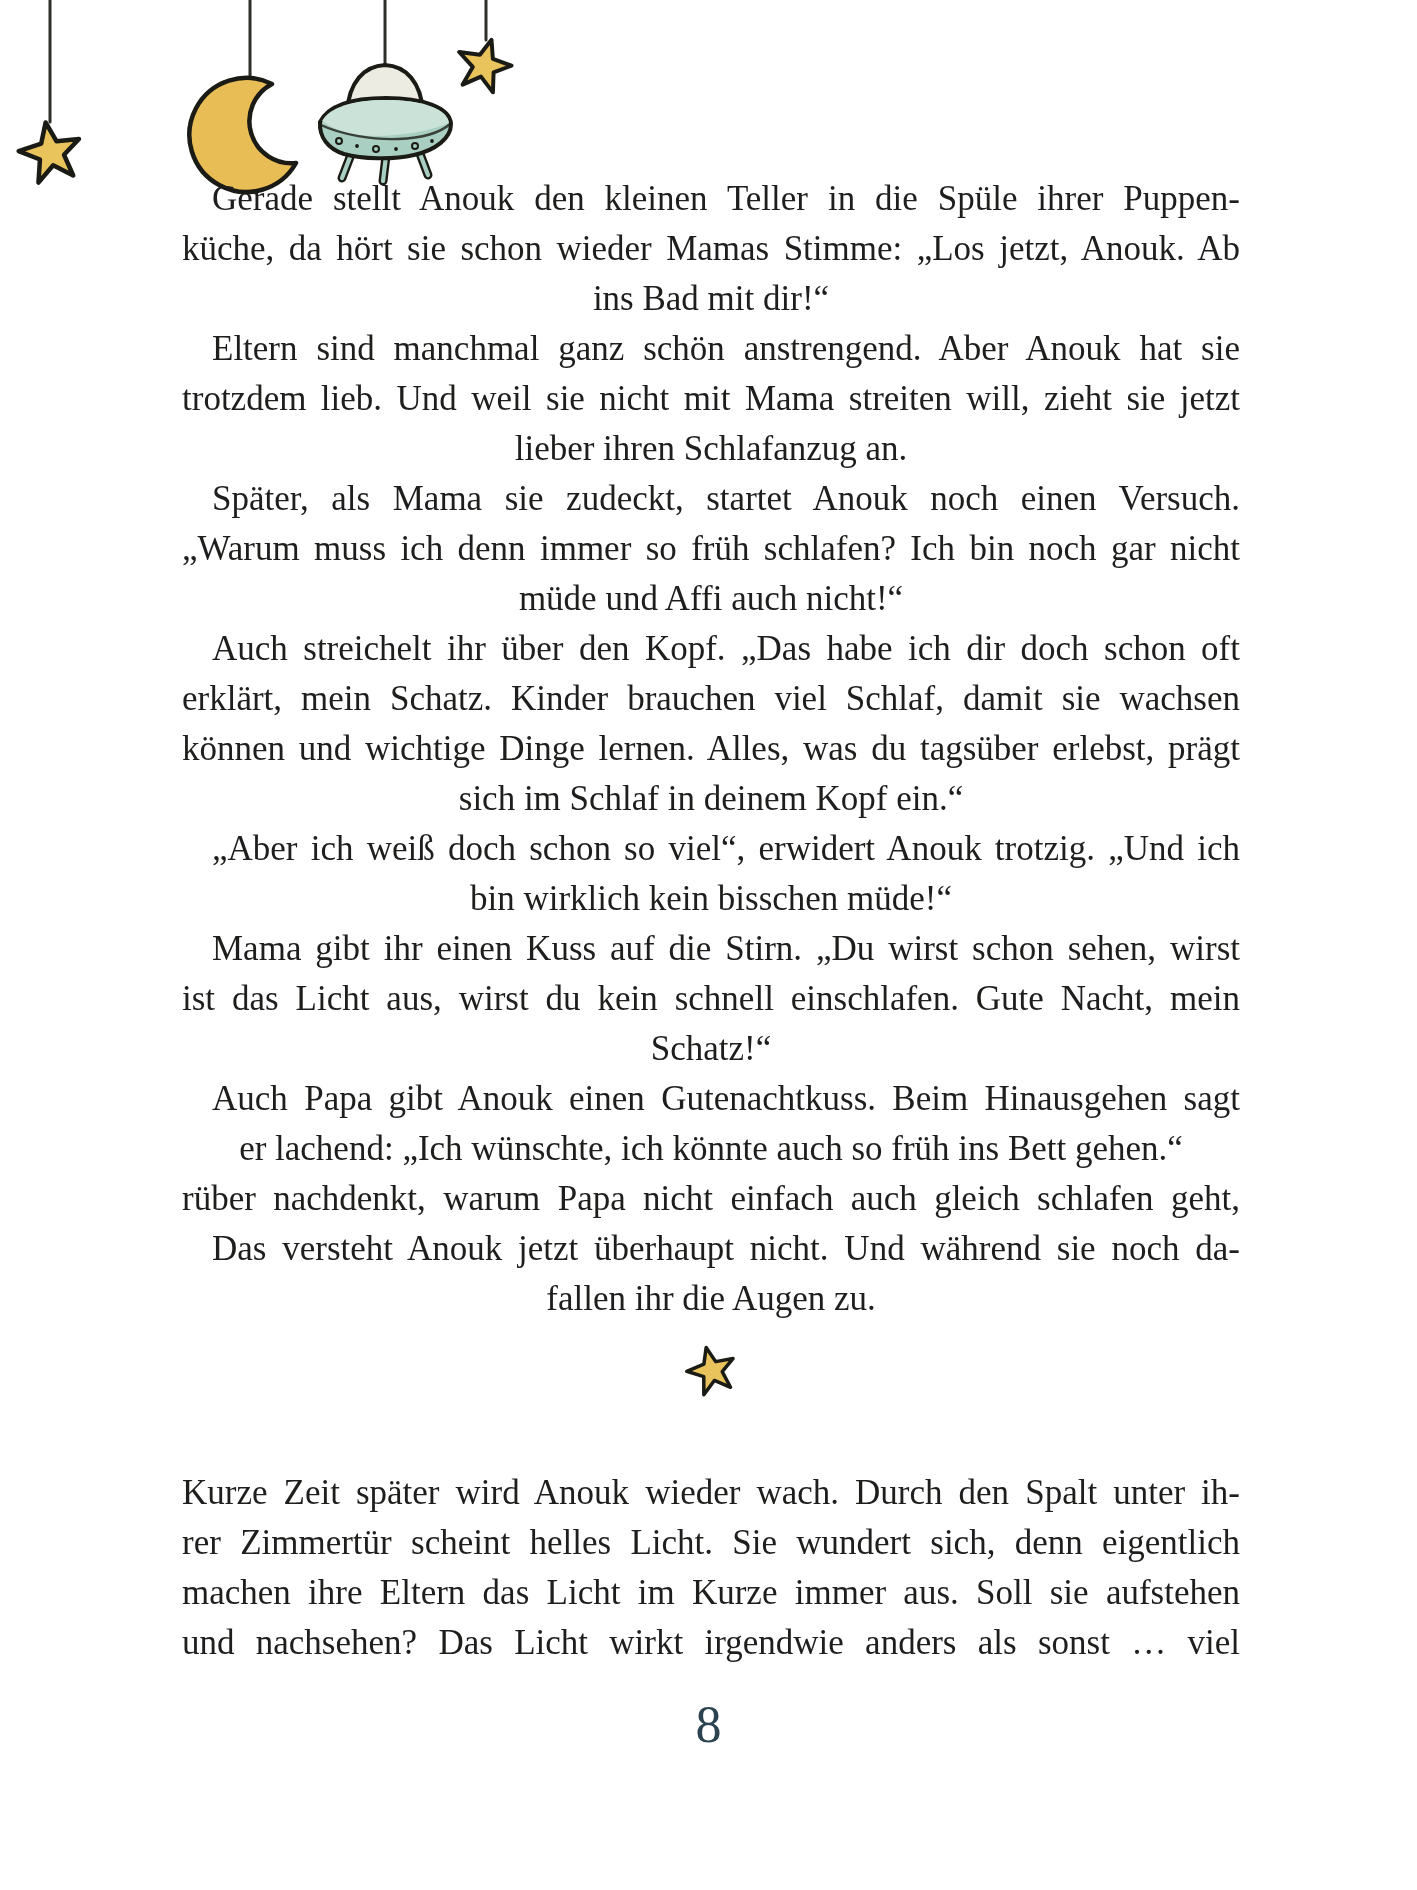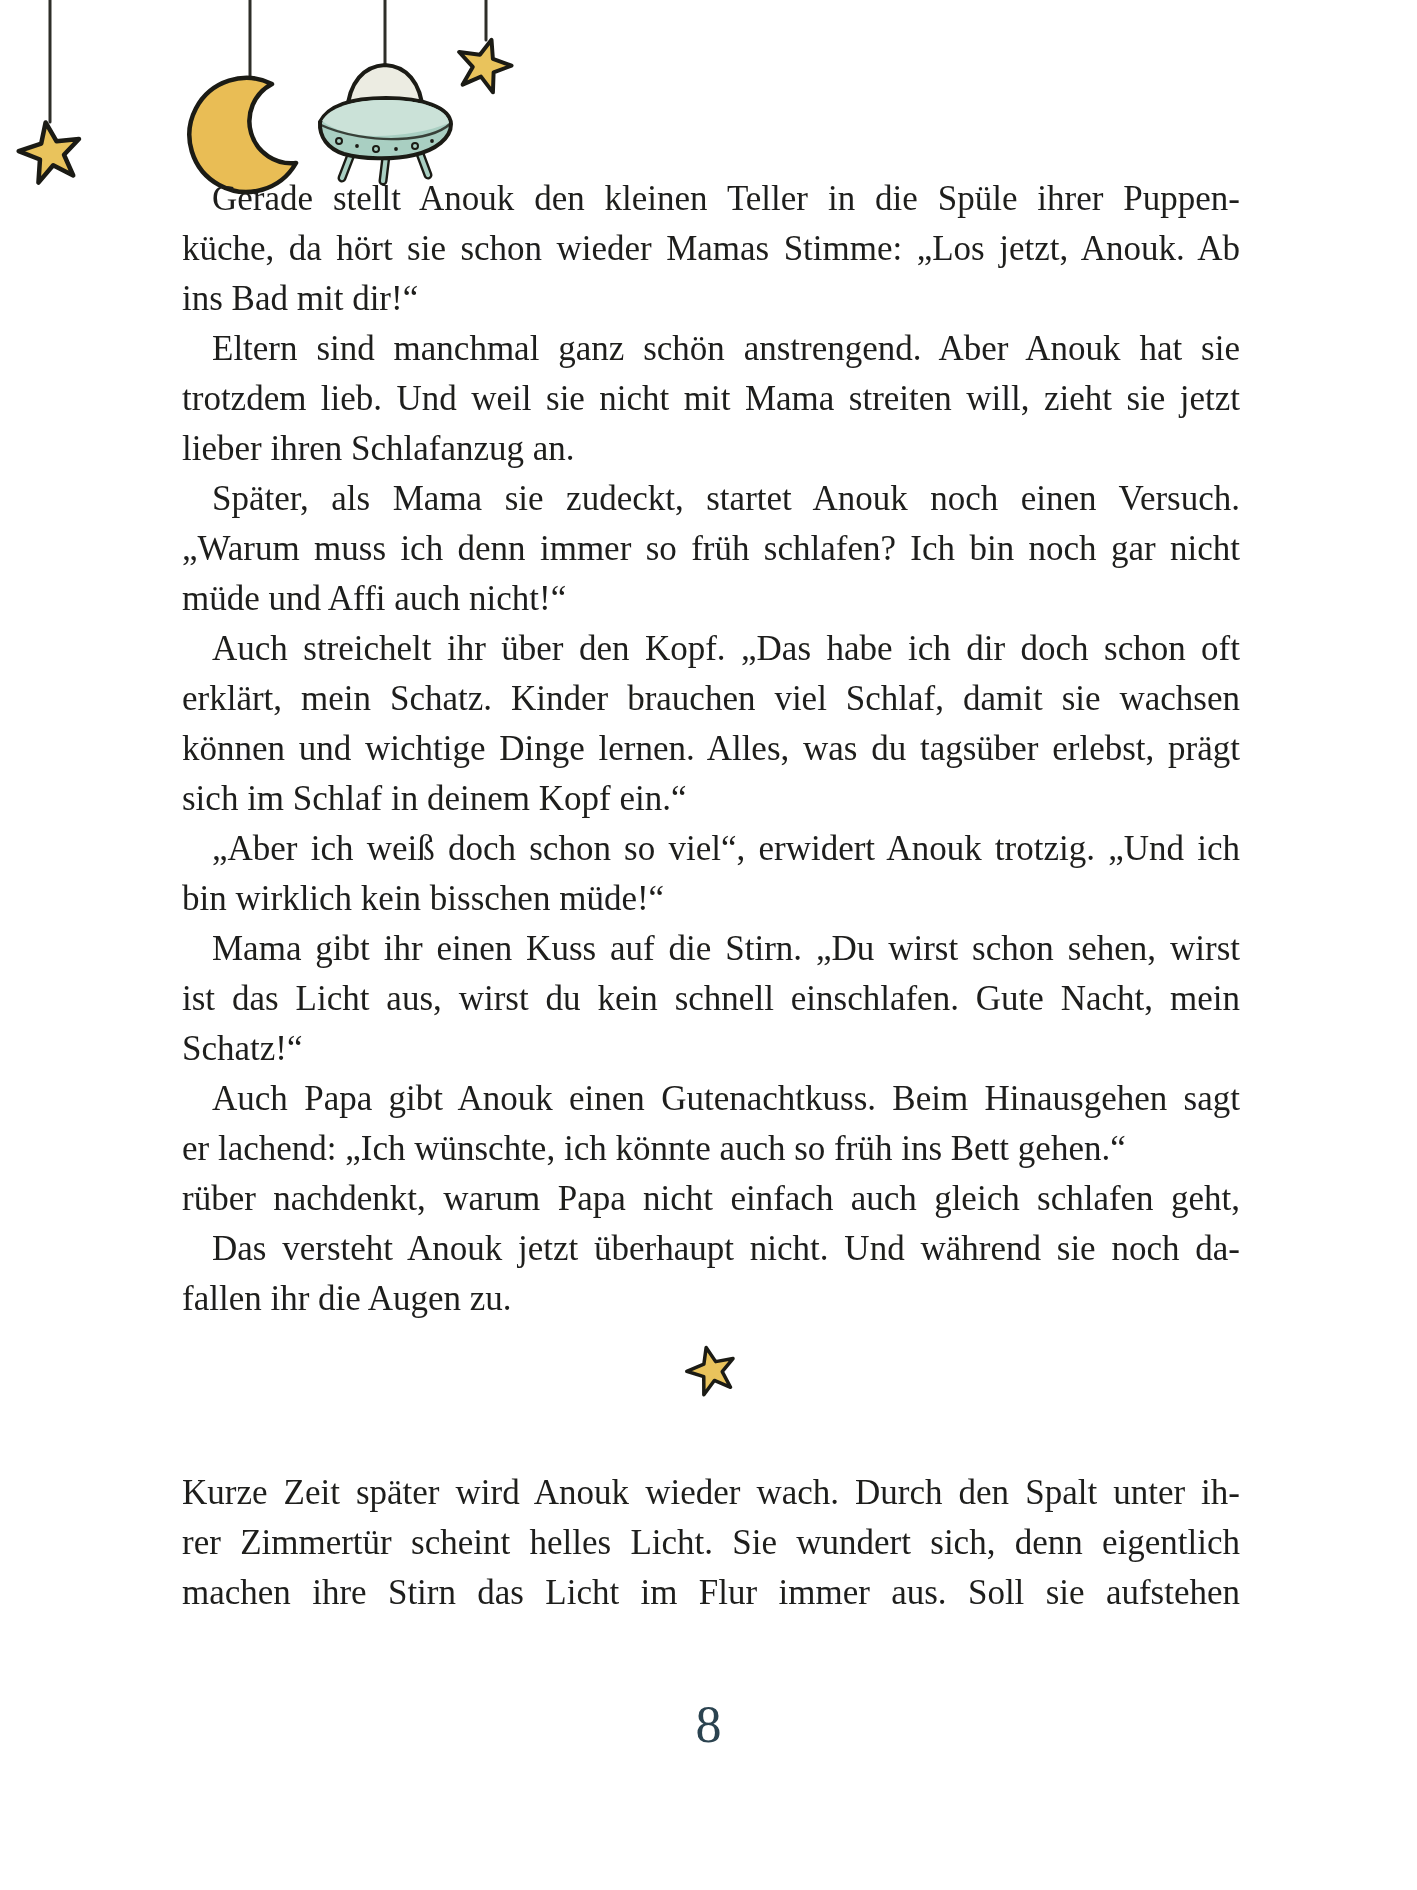--- a/index.html
+++ b/index.html
@@ -21,21 +21,21 @@
   .rivet.dot{fill:var(--outline);stroke:none}
   .leg-outline{stroke:var(--outline);stroke-width:9;stroke-linecap:round}
   .leg-fill{stroke:var(--ufo-body);stroke-width:4.2;stroke-linecap:round}
 
   .text-block{
     position:absolute;left:182px;width:1058px;
     font-size:35px;line-height:50px;color:var(--text-color,#1e1e1c);
   }
   .block1{top:174px}
   .block2{top:1468px}
-  .line{height:50px;text-align:left;overflow:visible}
+  .line{height:50px;text-align:center;overflow:visible}
   .line.just{text-align:justify;text-align-last:justify}
   .line.indent{padding-left:30px}
 
   .divider{position:absolute;left:672px;top:1333px}
 
   .page-number{
     position:absolute;left:0;right:0;top:1697px;text-align:center;
     font-size:52px;line-height:56px;font-weight:400;
     color:var(--page-number-color,#2b4350);
   }
@@ -108,16 +108,17 @@
     <div class="line">fallen ihr die Augen zu.</div>
   </div>
 
 <svg class="divider" width="78" height="78" viewBox="0 0 78 78">
   <path class="star-shape" transform="translate(40,38) rotate(-14) scale(0.78)" d="M 0 -31 L 7.5 -10.5 L 30 -9 L 12.5 4 L 18 26 L 0 12.5 L -17.5 27 L -12 4.5 L -31.5 -7.5 L -8 -11 Z"></path>
 </svg>
 
 <div class="text-block block2">
     <div class="line just">Kurze Zeit später wird Anouk wieder wach. Durch den Spalt unter ih-</div>
     <div class="line just">rer Zimmertür scheint helles Licht. Sie wundert sich, denn eigentlich</div>
-    <div class="line just">machen ihre Stirn das Licht im Flur immer aus. Soll sie aufstehen</div>
+    <div class="line just">machen ihre Eltern das Licht im Kurze immer aus. Soll sie aufstehen</div>
+    <div class="line just">und nachsehen? Das Licht wirkt irgendwie anders als sonst … viel</div>
   </div>
 
 <div class="page-number">8</div>
 
 </body></html>

